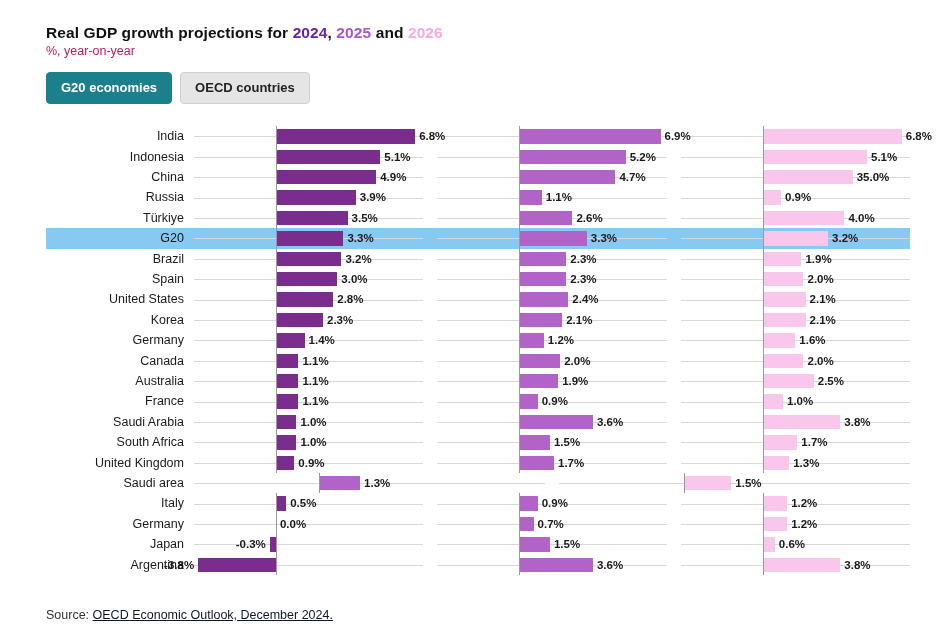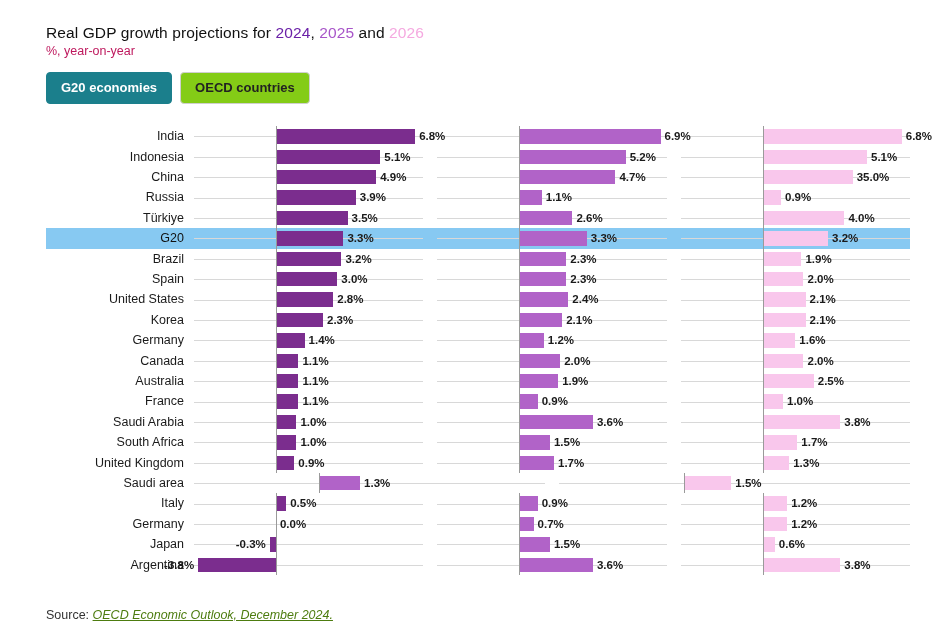--- a/index.html
+++ b/index.html
@@ -17,21 +17,21 @@
   }
   .page {
     position: relative;
     width: 938px;
     height: 636px;
     box-sizing: border-box;
     padding: 18px 28px 10px 46px;
   }
   .title {
     font-size: 15.5px;
-    font-weight: normal;
+    font-weight: bold;
     letter-spacing: 0.1px;
     margin: 6px 0 2px 0;
     color: #111111;
   }
   .title .y24 { color: #6b21a8; }
   .title .y25 { color: #a855c9; }
   .title .y26 { color: #f5a9e0; }
   .subtitle {
     font-size: 12.5px;
     color: #be185d;
@@ -41,21 +41,21 @@
     display: flex;
     gap: 8px;
     margin-bottom: 22px;
   }
   .tab {
     font-size: 13px;
     font-weight: bold;
     padding: 8px 14px;
     border-radius: 4px;
     border: 1px solid #cfcfcf;
-    background: #84cc16;
+    background: #e5e5e5;
     color: #222222;
     cursor: pointer;
     user-select: none;
     line-height: 1.1;
   }
   .tab.active {
     background: #1b7f8c;
     border-color: #1b7f8c;
     color: #ffffff;
   }
@@ -143,23 +143,22 @@
     z-index: 4;
   }
   .source {
     position: absolute;
     left: 46px;
     bottom: 14px;
     font-size: 12.5px;
     color: #333333;
   }
   .source a {
-    color: #4d7c0f;
+    color: #0f172a;
     text-decoration: underline;
-    font-style: italic;
   }
 </style>
 </head>
 <body>
 
 <div class="page">
 
   <div class="title">
     <span>Real GDP growth projections for </span><span class="y24">2024</span><span>, </span><span class="y25">2025</span><span> and </span><span class="y26">2026</span>
   </div>

